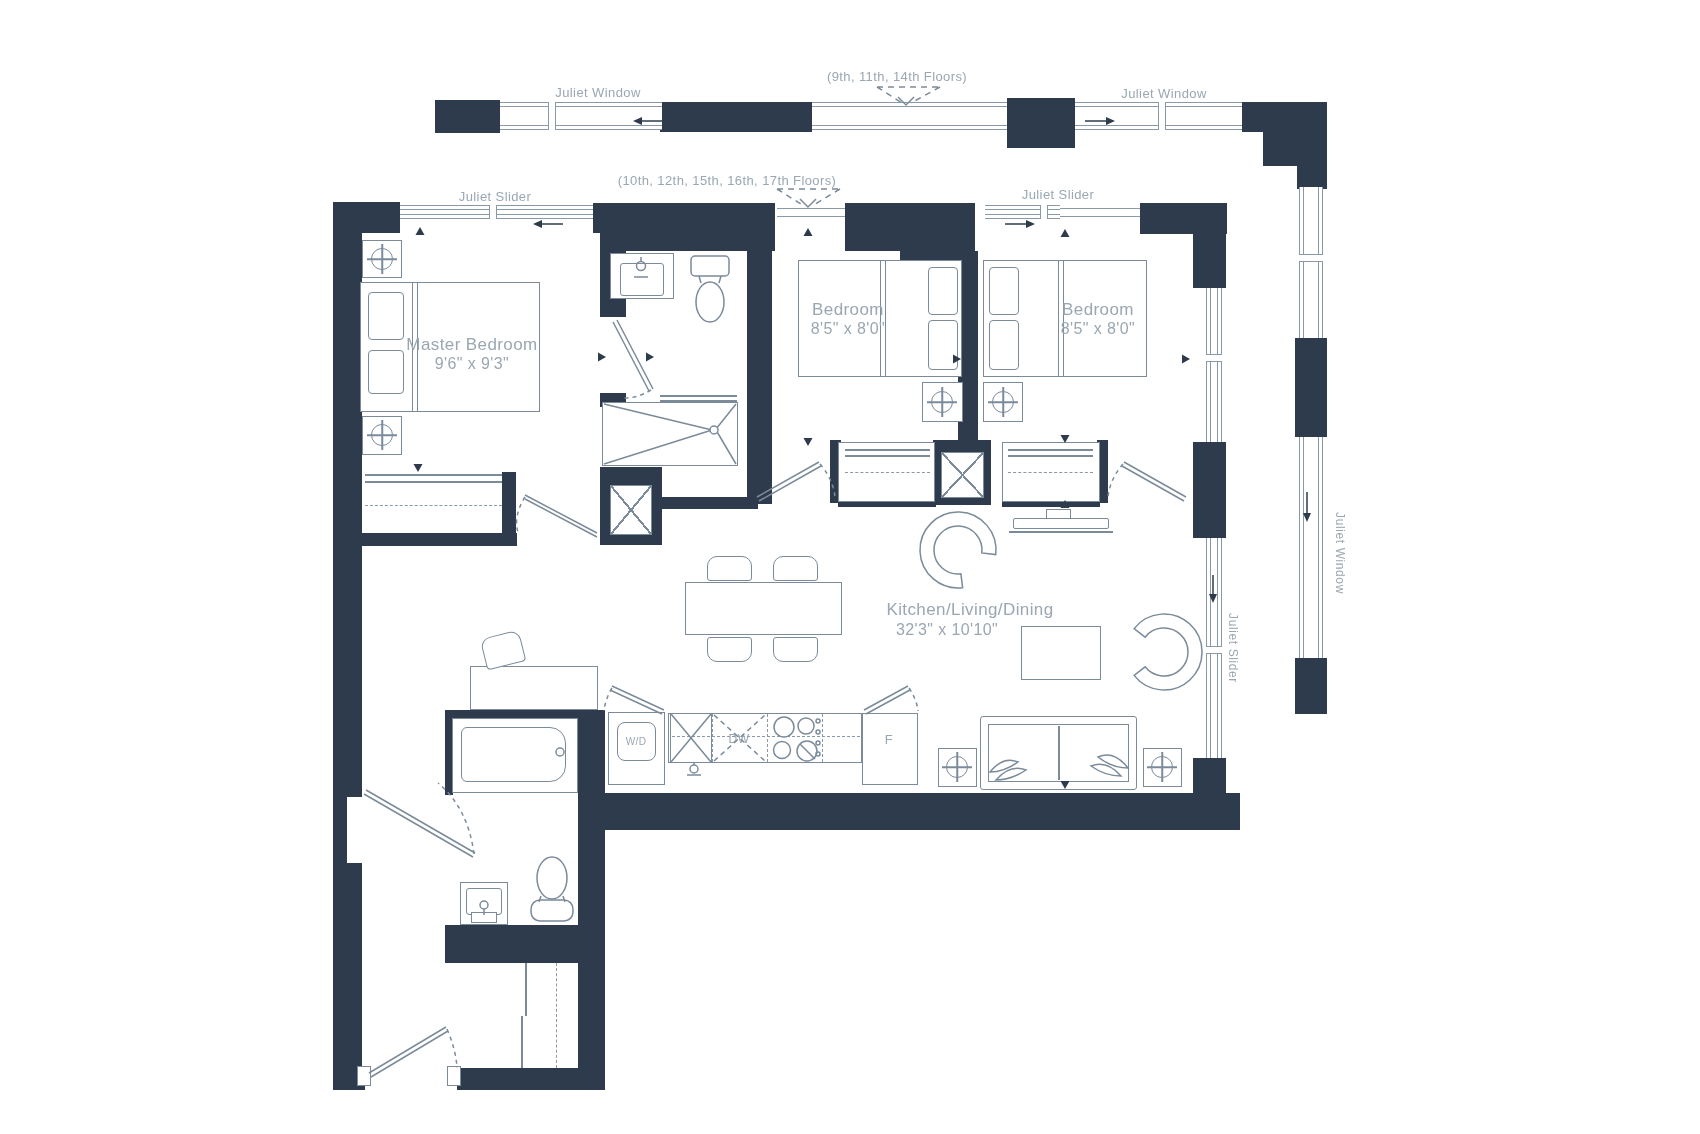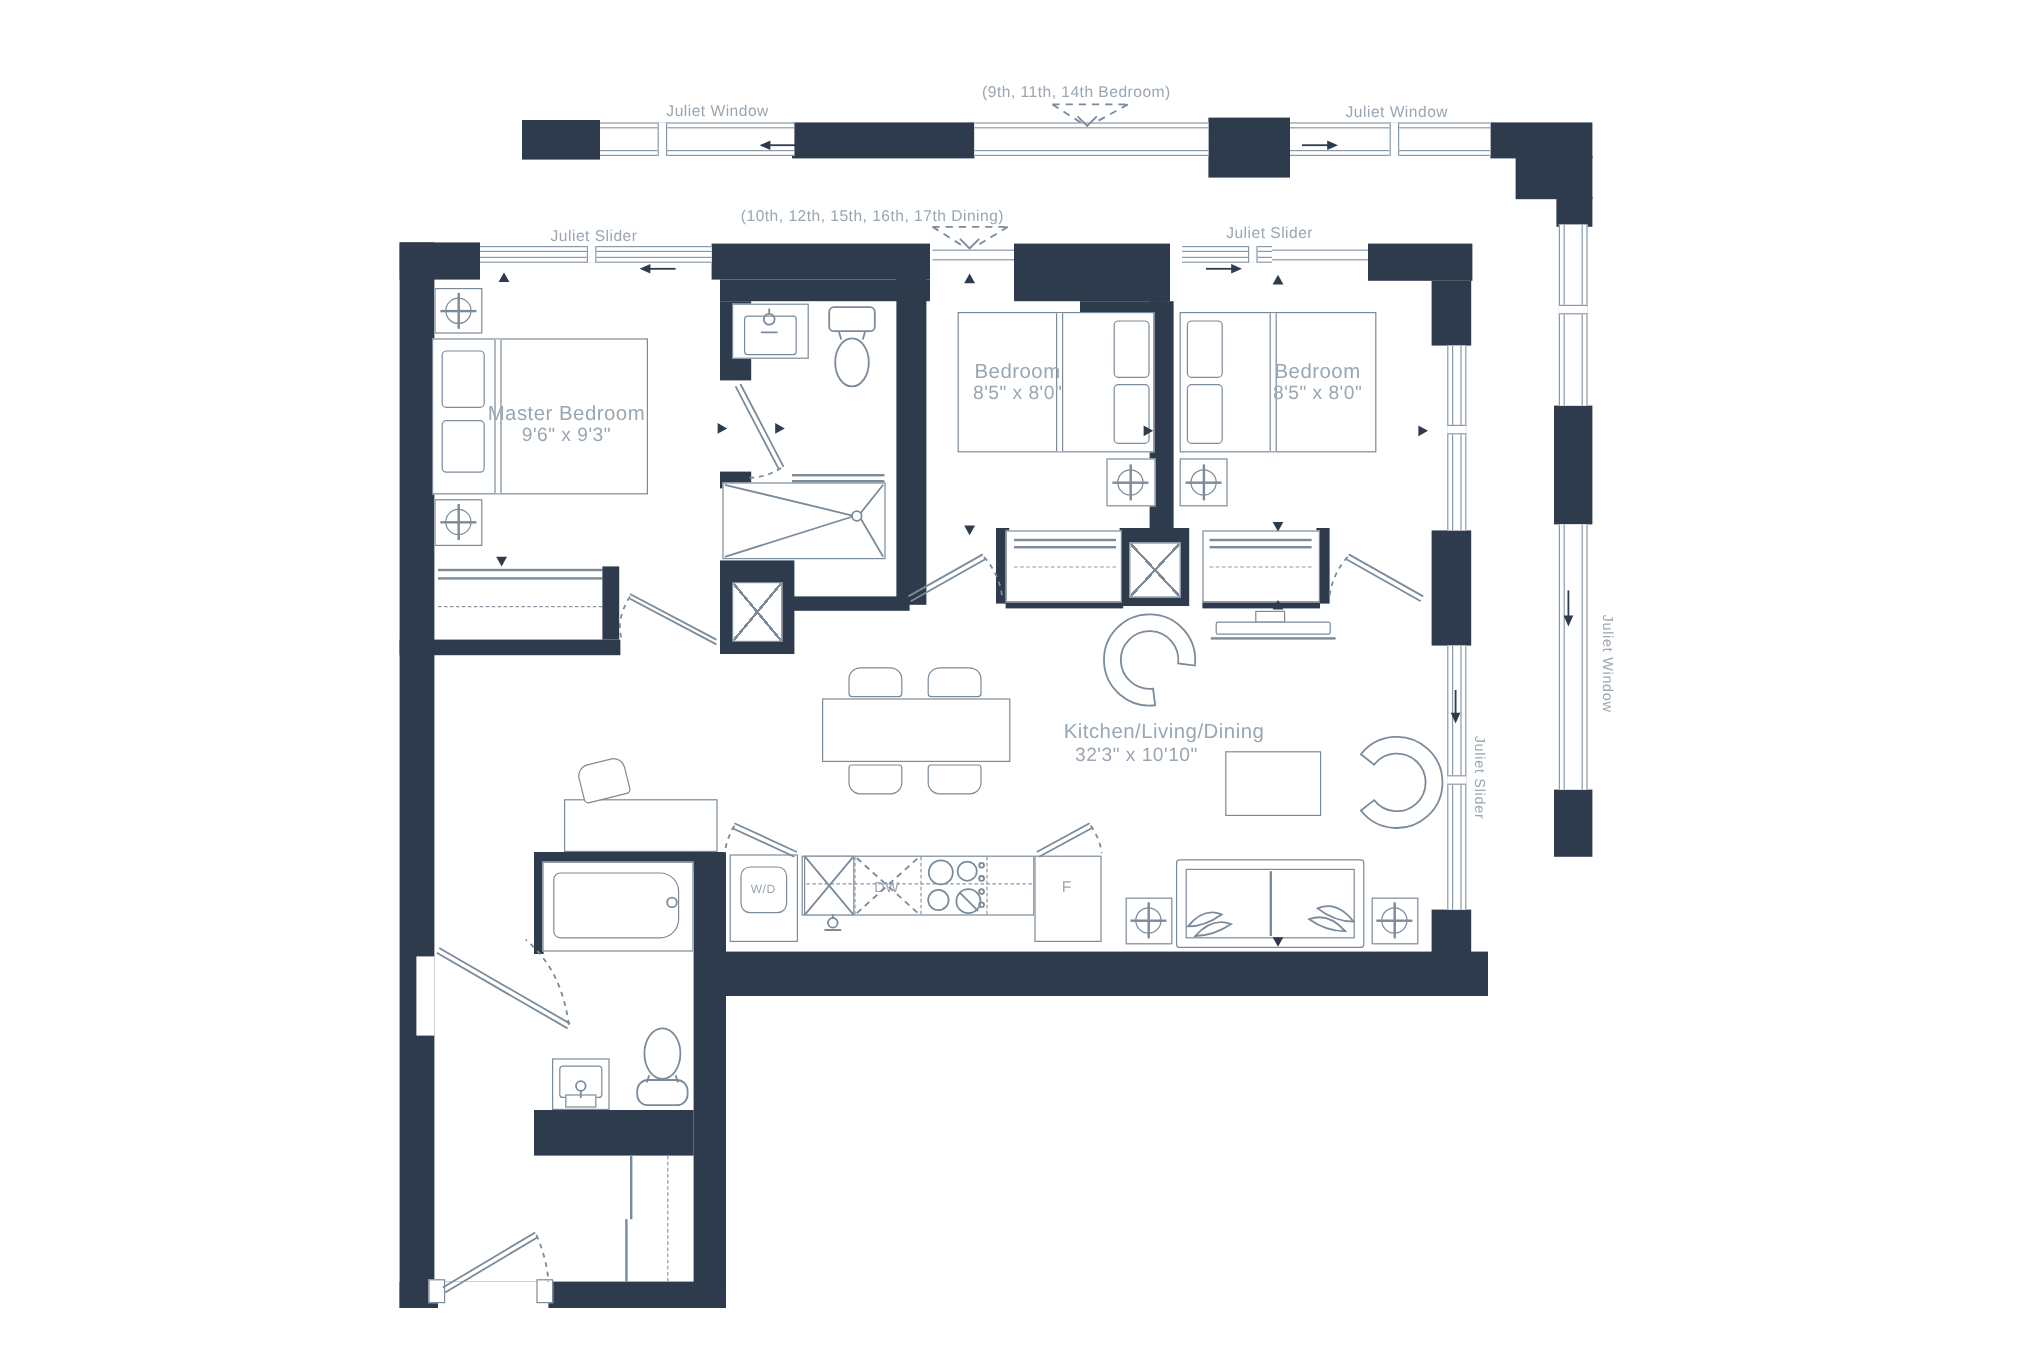--- a/index.html
+++ b/index.html
@@ -176,22 +176,22 @@
       <div class="dvv" style="left: 822px; top: 714px; height: 48px;"></div>
       <div class="w" style="left: 502px; top: 472px; width: 14px; height: 61px;"></div>
       <div class="lamp" style="left: 371px; top: 248px;"></div>
       <div class="lamp" style="left: 371px; top: 424px;"></div>
       <div class="lamp" style="left: 931px; top: 391px;"></div>
       <div class="lamp" style="left: 992px; top: 391px;"></div>
       <div class="lamp" style="left: 946px; top: 756px;"></div>
       <div class="lamp" style="left: 1151px; top: 756px;"></div>
     </div>
 
-  <div class="t" style="left:897px;top:77px;font-size:13px;">(9th, 11th, 14th Bedroom)</div>
-  <div class="t" style="left:727px;top:181px;font-size:13px;">(10th, 12th, 15th, 16th, 17th Dining)</div>
+  <div class="t" style="left:897px;top:77px;font-size:13px;">(9th, 11th, 14th Floors)</div>
+  <div class="t" style="left:727px;top:181px;font-size:13px;">(10th, 12th, 15th, 16th, 17th Floors)</div>
 
   <div class="t" style="left:598px;top:93px;font-size:13px;">Juliet Window</div>
   <div class="t" style="left:1164px;top:94px;font-size:13px;">Juliet Window</div>
   <div class="tv1" style="left:1340px;top:553px;font-size:12px;">Juliet Window</div>
 
   <div class="t" style="left:495px;top:197px;font-size:13px;">Juliet Slider</div>
   <div class="t" style="left:1058px;top:195px;font-size:13px;">Juliet Slider</div>
   <div class="tv1" style="left:1233px;top:648px;font-size:12px;">Juliet Slider</div>
 
   <div class="t" style="left:472px;top:345px;font-size:17px;">Master Bedroom</div>

